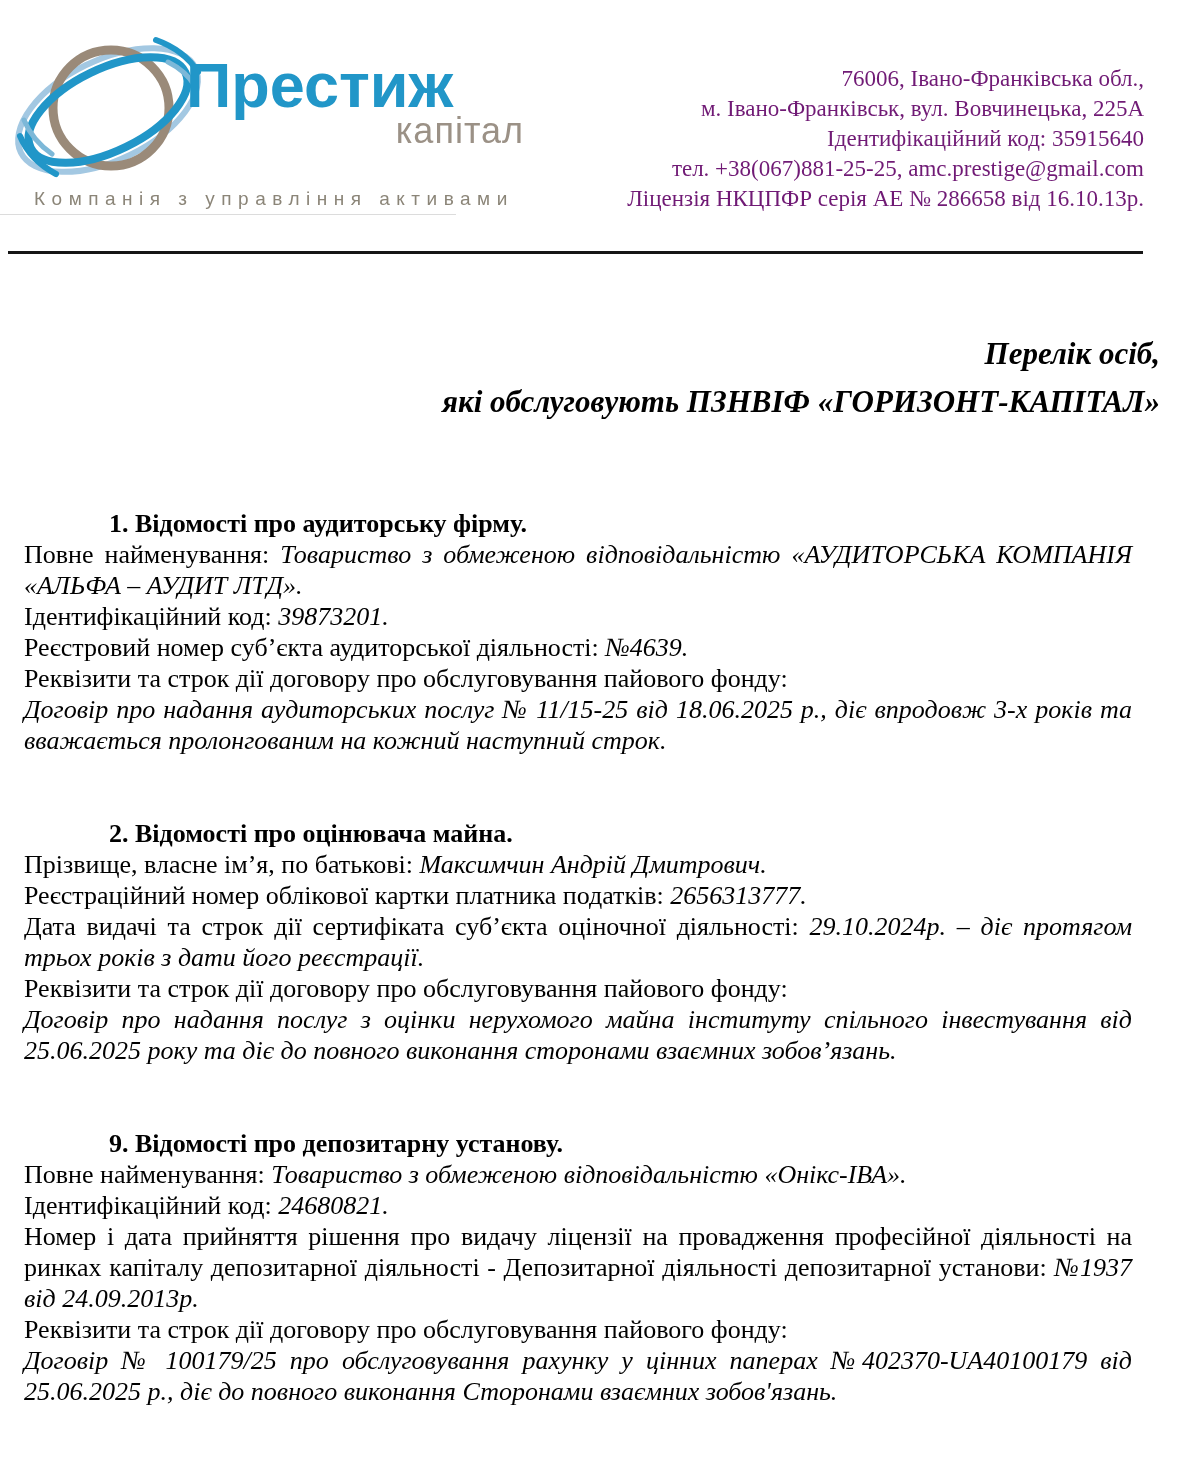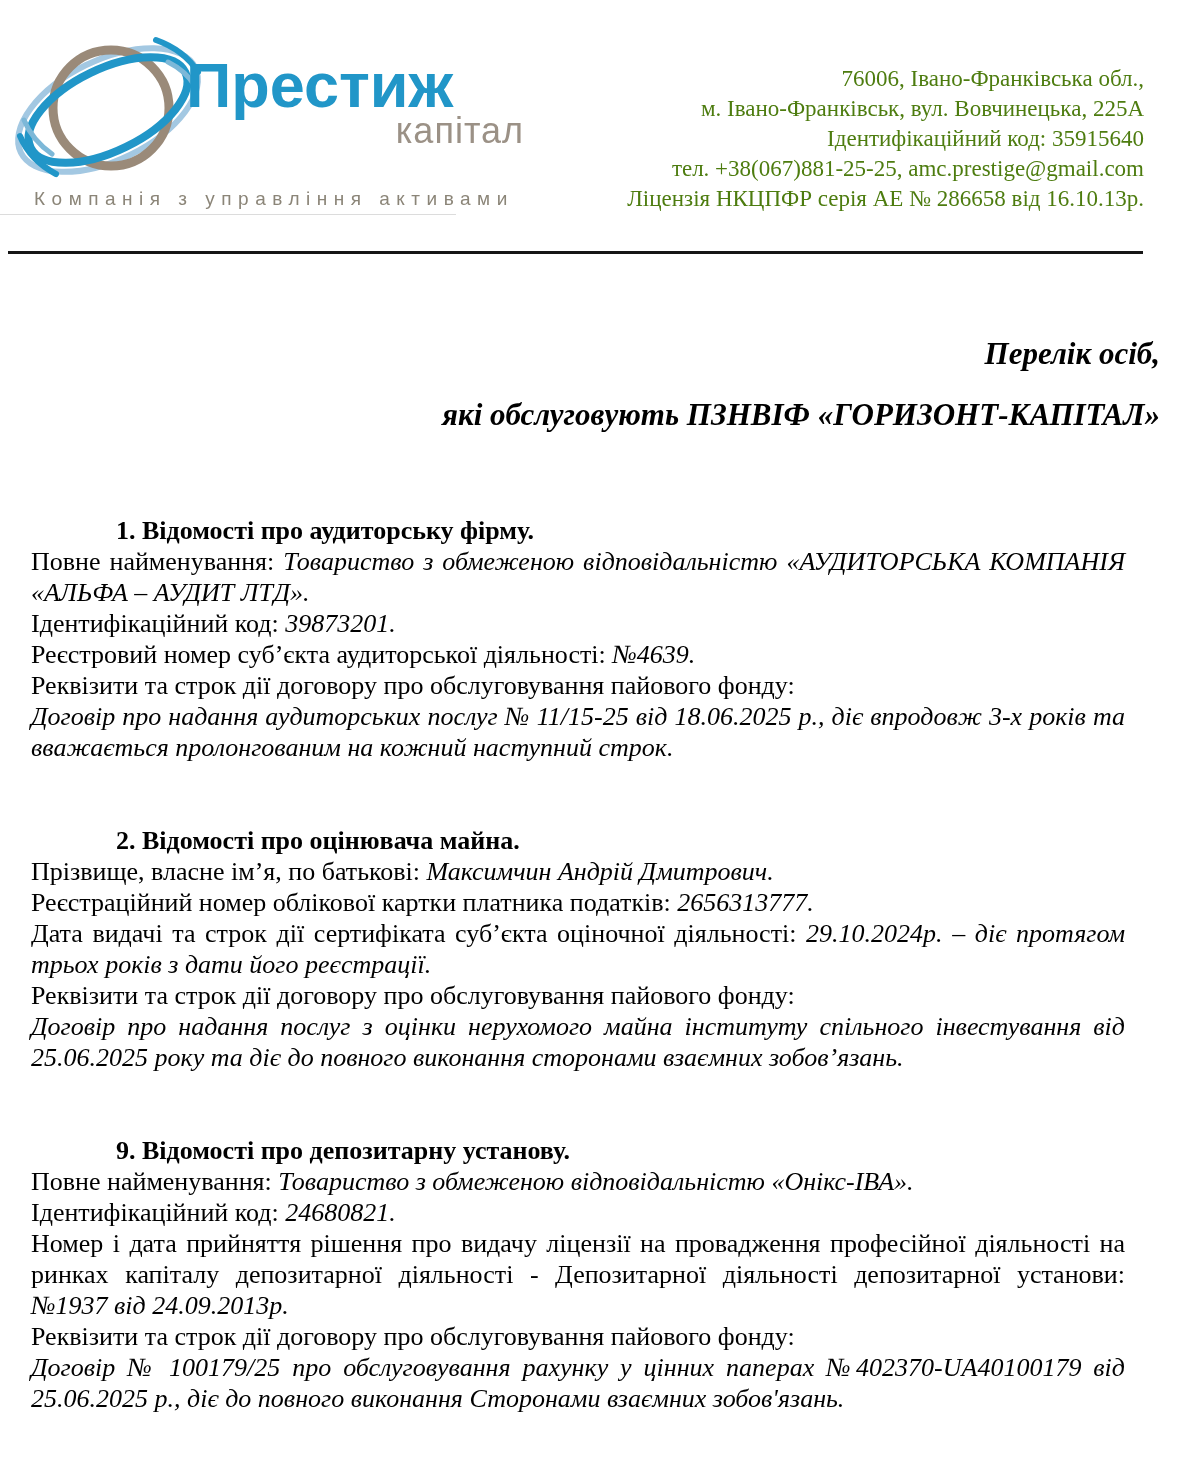--- a/index.html
+++ b/index.html
@@ -29,39 +29,39 @@
   }
   .tagline{
     position:absolute;left:34px;top:188px;
     font-family:"Liberation Sans","DejaVu Sans",sans-serif;
     font-size:19px;letter-spacing:6.5px;color:#8b8578;white-space:nowrap;
   }
   .tagline-rule{position:absolute;left:0;top:214px;width:456px;border-top:1px solid #dcdcdc;height:0;}
 
   .address{
     position:absolute;right:64px;top:64px;
-    text-align:right;font-size:23px;line-height:30px;color:#4d7c0f;
+    text-align:right;font-size:23px;line-height:30px;color:#701a75;
   }
 
   .divider{position:absolute;left:8px;top:251px;width:1135px;height:0;border-top:3px solid #161616;}
 
   
   .doc-title{
     position:absolute;left:0;top:338px;width:1160px;
     text-align:right;font-weight:700;font-style:italic;
     font-size:31px;line-height:31px;
   }
-  .doc-title .t2{margin-top:30px;}
+  .doc-title .t2{margin-top:17px;}
 
   
   .content{
     position:absolute;left:24px;top:508px;width:1108px;
     font-size:26px;line-height:31px;
   }
-  .section{margin:7px;}
+  .section{margin:0;}
   .section + .section{margin-top:62px;}
   .sec-heading{
     margin:0;font-size:26px;line-height:31px;
     font-weight:700;font-style:normal;text-indent:85px;text-align:left;
   }
   .par{margin:0;text-align:justify;}
   .val{font-style:italic;}
 </style>
 </head>
 <body>

